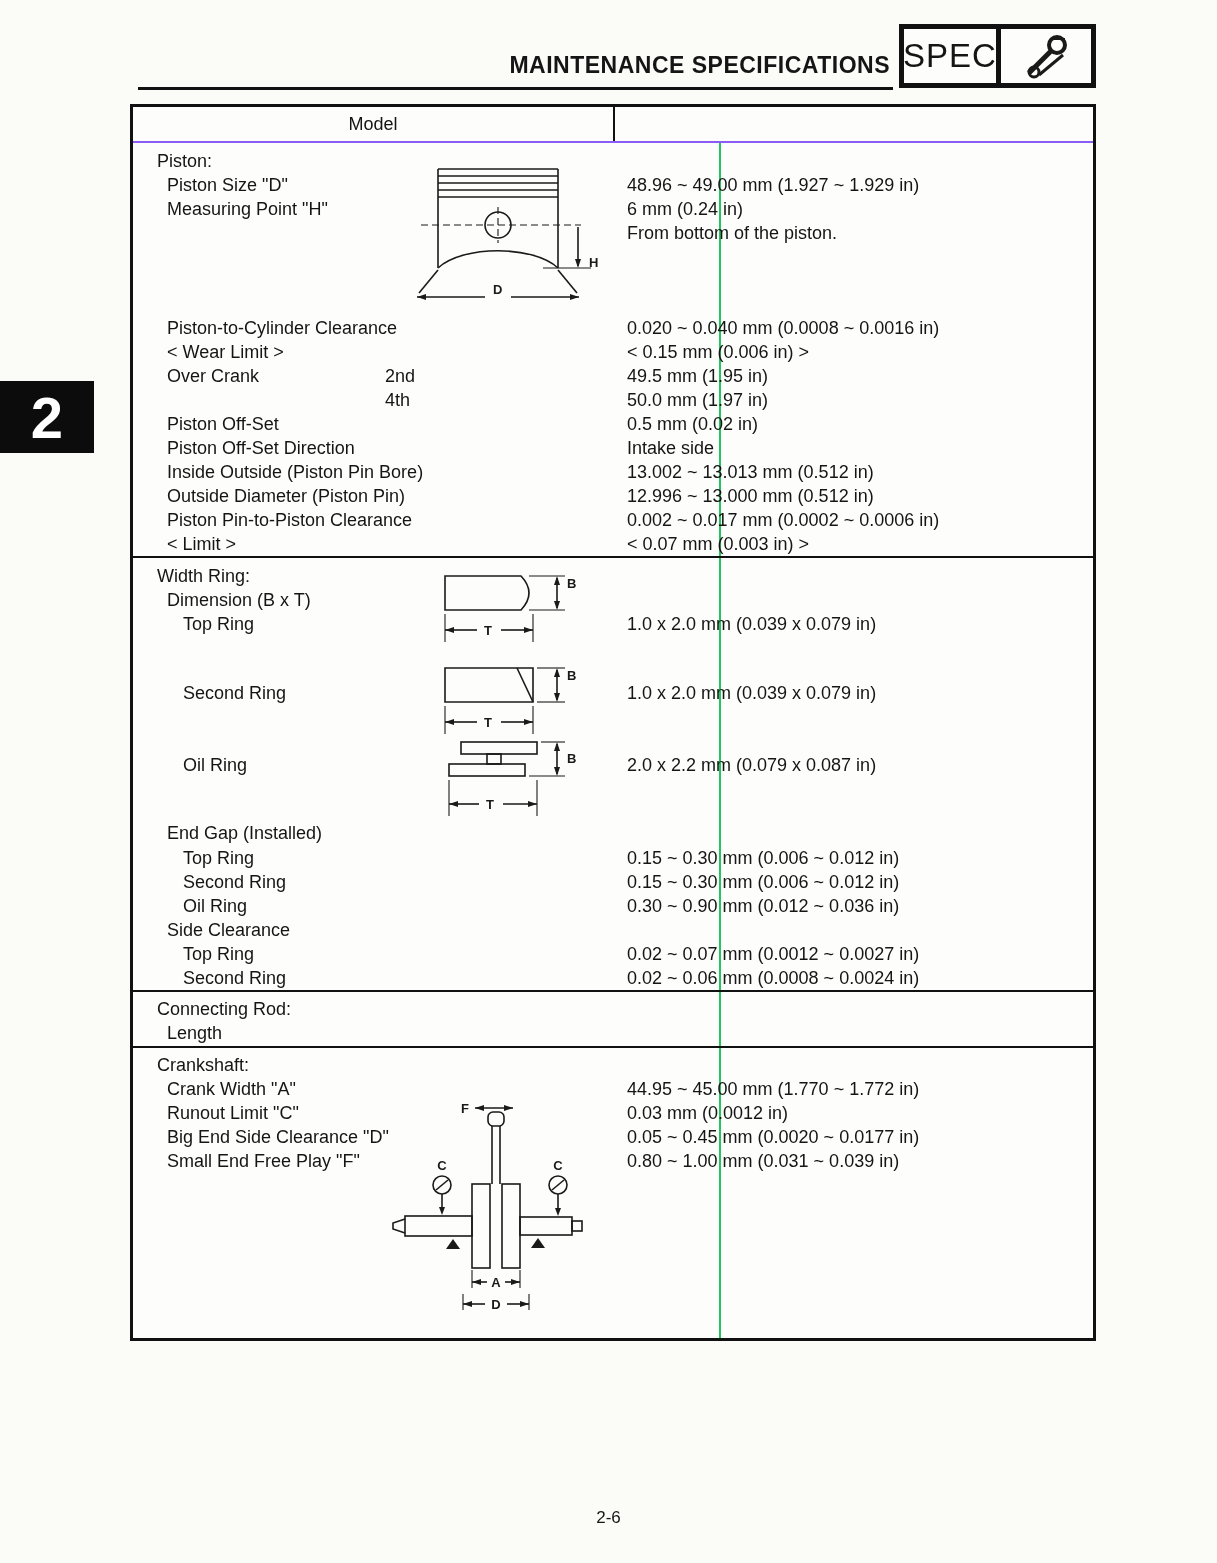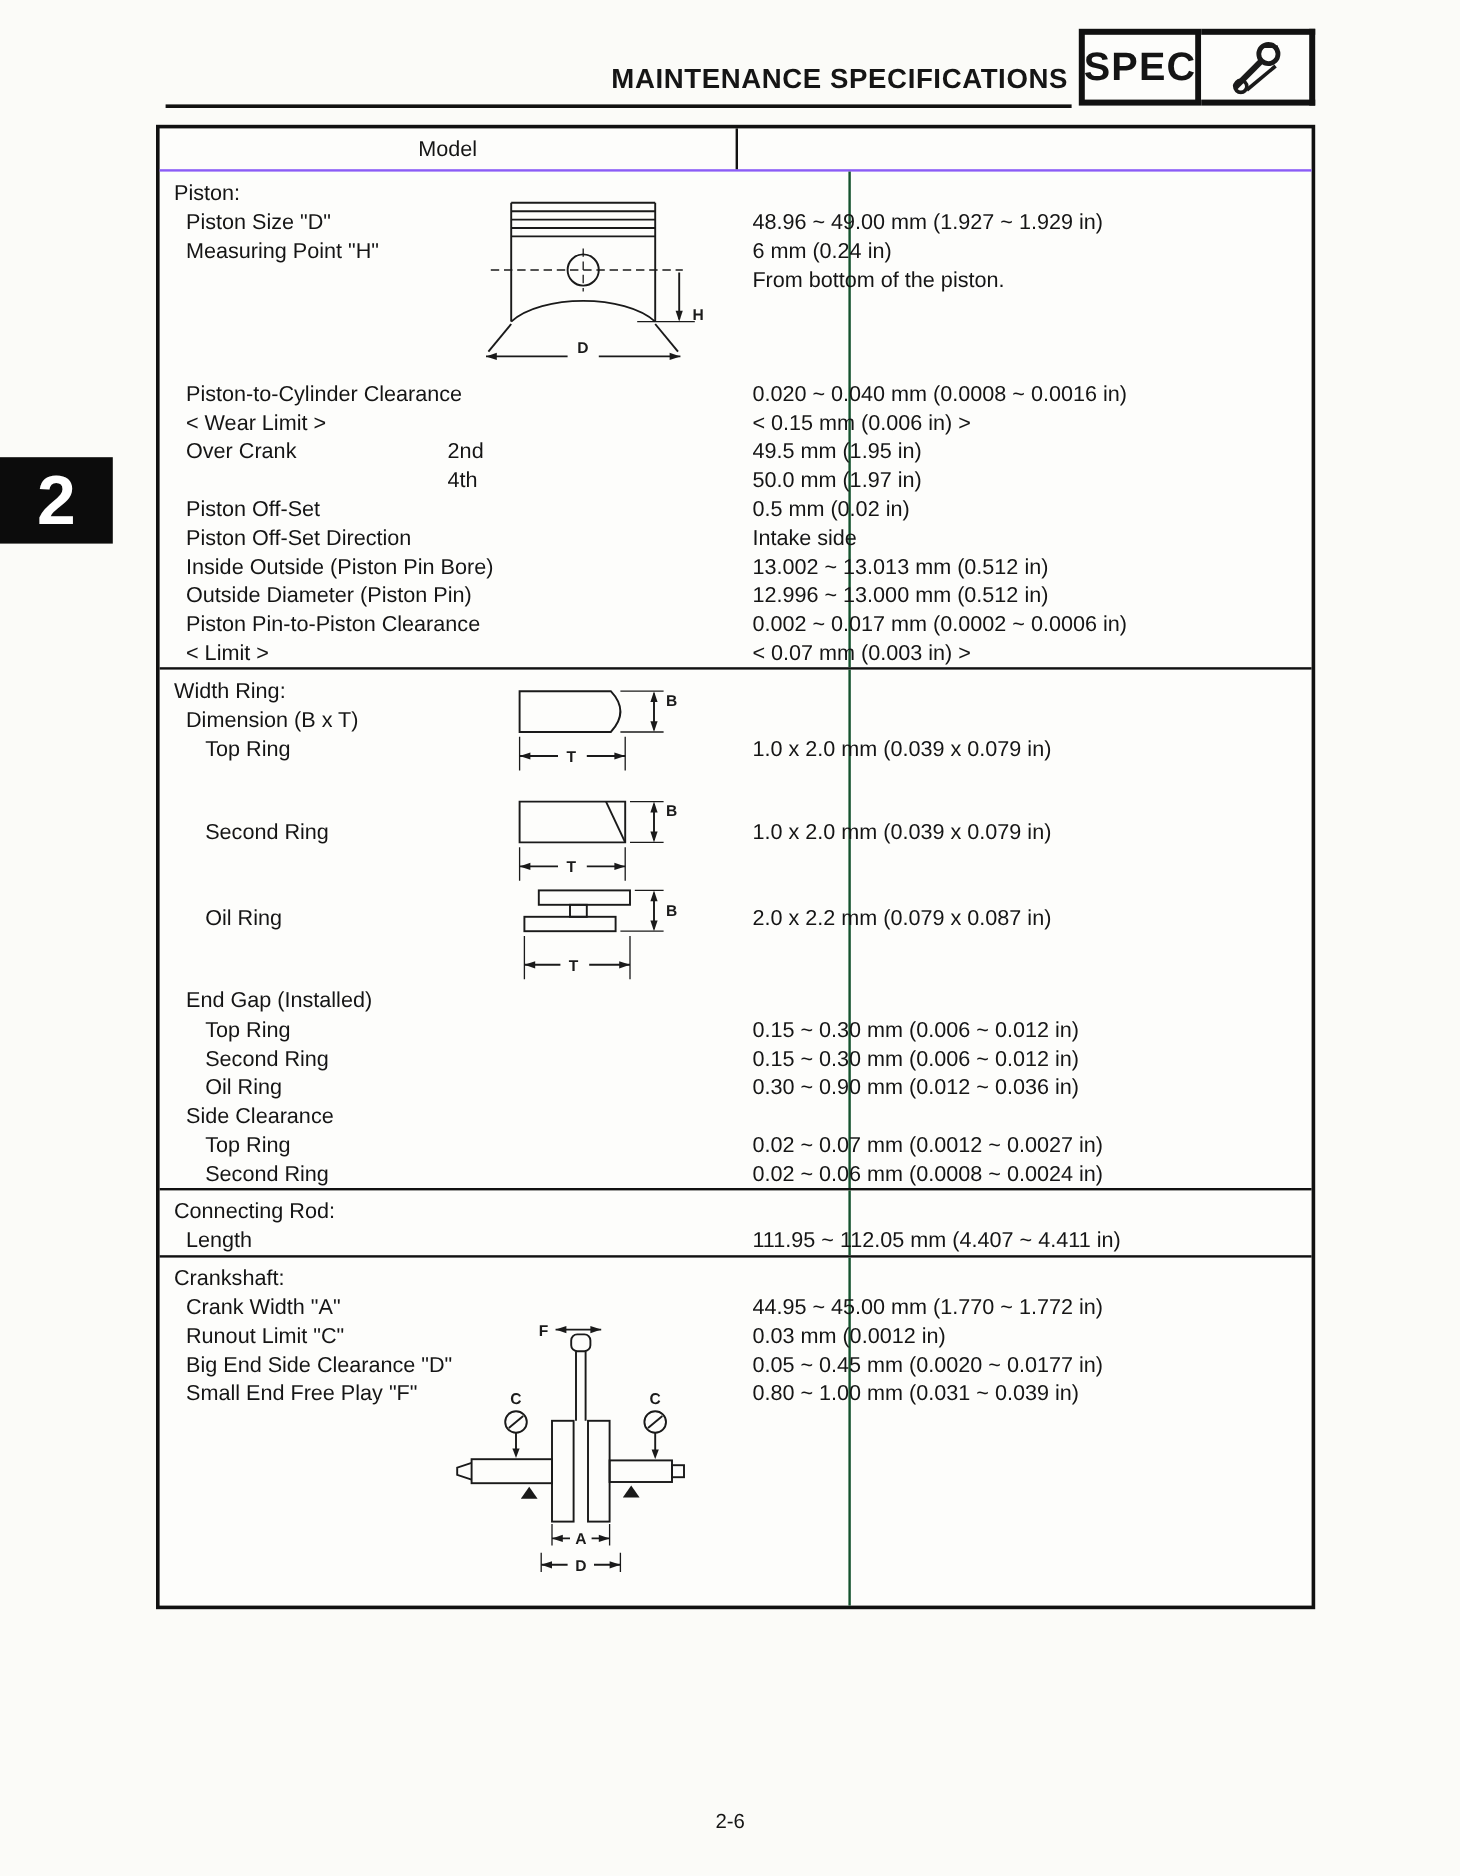--- a/index.html
+++ b/index.html
@@ -12,21 +12,21 @@
   }
   .page-title{
     position:absolute;left:138px;top:52px;width:752px;
     text-align:right;font-size:23px;font-weight:bold;letter-spacing:.5px;
   }
   .header-rule{position:absolute;left:138px;top:87px;width:755px;height:3px;background:#111}
   .spec-box{
     position:absolute;left:899px;top:24px;width:102px;height:64px;
     border:5px solid #111;background:#fdfdfb;
     display:flex;align-items:center;justify-content:center;
-    font-size:33px;font-weight:bold;letter-spacing:1px;
+    font-size:33px;font-weight:normal;letter-spacing:1px;
   }
   .icon-box{
     position:absolute;left:1001px;top:24px;width:95px;height:64px;
     border:5px solid #111;border-left:none;background:#fdfdfb;
     display:flex;align-items:center;justify-content:center;
   }
   .chapter-tab{
     position:absolute;left:0;top:381px;width:94px;height:72px;
     background:#0c0c0c;color:#fff;
     display:flex;align-items:center;justify-content:center;
@@ -35,21 +35,21 @@
   .spec-table{
     position:absolute;left:130px;top:104px;width:966px;
     border:3px solid #111;background:#fdfdfb;
   }
   .thead{display:flex;height:36px;border-bottom:2px solid #8b5cf6}
   .th{display:flex;align-items:center;justify-content:center}
   .th.l{width:482px;border-right:2px solid #111}
   .th.r{flex:1}
   .sec{position:relative;border-bottom:2px solid #111}
   .sec:last-child{border-bottom:none}
-  .lc{position:absolute;left:0;top:0;bottom:0;width:576px;border-right:2px solid #14532d}
+  .lc{position:absolute;left:12px;top:0;bottom:0;width:576px;border-right:2px solid #22c55e}
   .rc{position:absolute;left:484px;top:0;bottom:0;right:0}
   .ln{position:absolute;white-space:nowrap;line-height:22px}
   .i0{left:12px}.i1{left:22px}.i2{left:38px}
   .rc .ln{left:10px}
   .diag{position:absolute}
   svg text{font:bold 13px "Liberation Sans",sans-serif;fill:#1a1a1a;stroke:none}
   .page-footer{position:absolute;left:0;top:1508px;width:100%;text-align:center;font-size:17px}
 </style>
 </head>
 <body>
@@ -235,23 +235,20 @@
       <div class="ln" style="top:337px">0.30 ~ 0.90 mm (0.012 ~ 0.036 in)</div>
       <div class="ln" style="top:385px">0.02 ~ 0.07 mm (0.0012 ~ 0.0027 in)</div>
       <div class="ln" style="top:409px">0.02 ~ 0.06 mm (0.0008 ~ 0.0024 in)</div>
     </div>
   </section>
 
   <section class="sec" style="height:56px">
     <div class="lc">
       <div class="ln i0" style="top:6px">Connecting Rod:</div>
       <div class="ln i1" style="top:30px">Length</div>
-    </div>
-    <div class="rc">
-      <div class="ln" style="top:30px">111.95 ~ 112.05 mm (4.407 ~ 4.411 in)</div>
     </div>
   </section>
 
   <section class="sec" style="height:290px">
     <div class="lc">
       <div class="ln i0" style="top:6px">Crankshaft:</div>
       <div class="ln i1" style="top:30px">Crank Width "A"</div>
       <div class="ln i1" style="top:54px">Runout Limit "C"</div>
       <div class="ln i1" style="top:78px">Big End Side Clearance "D"</div>
       <div class="ln i1" style="top:102px">Small End Free Play "F"</div>

